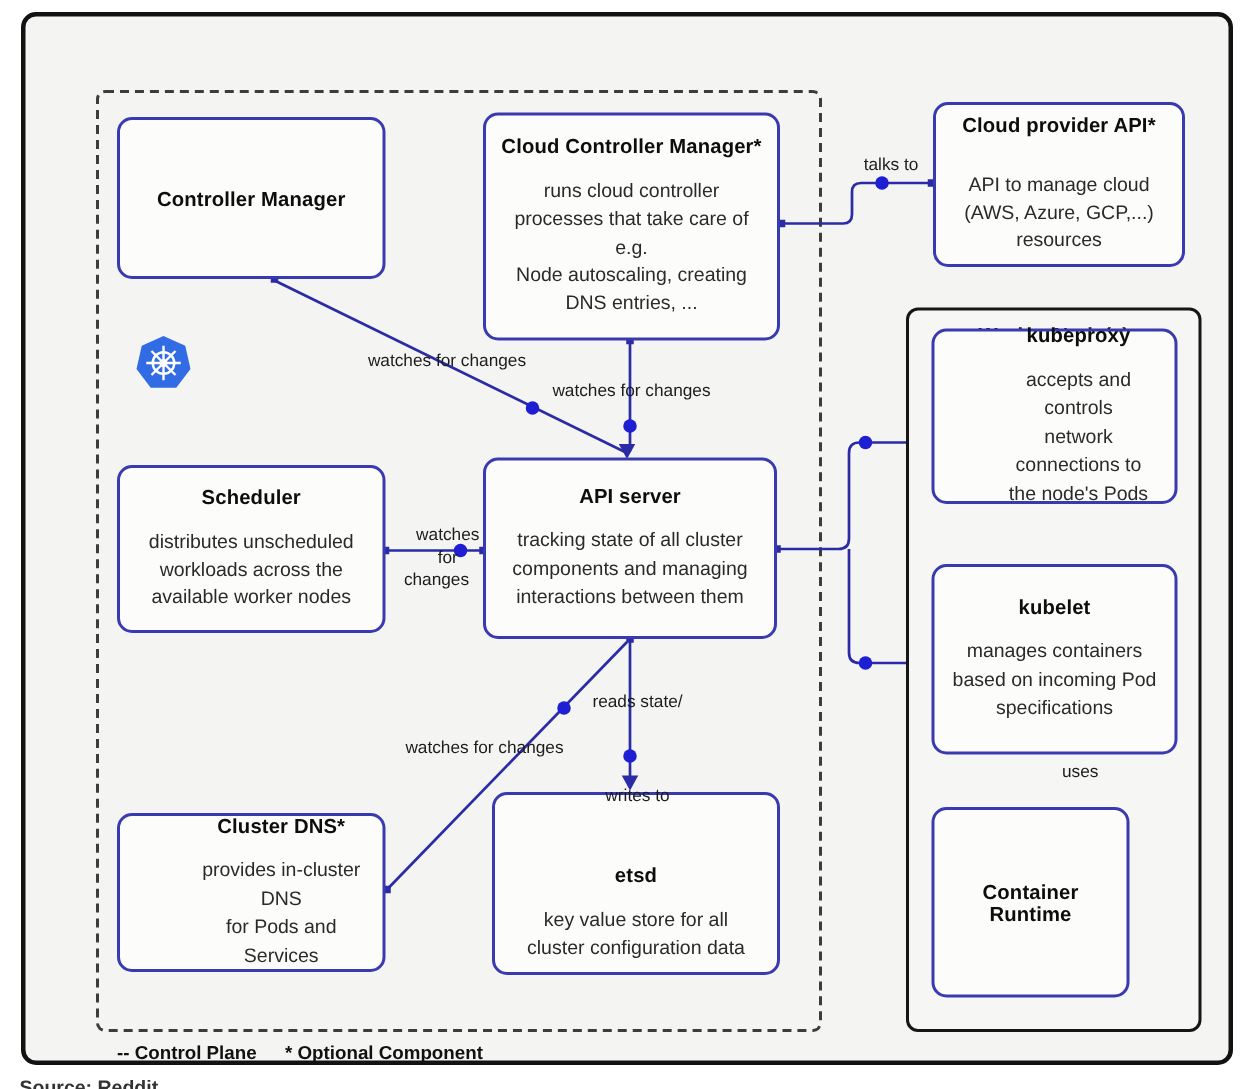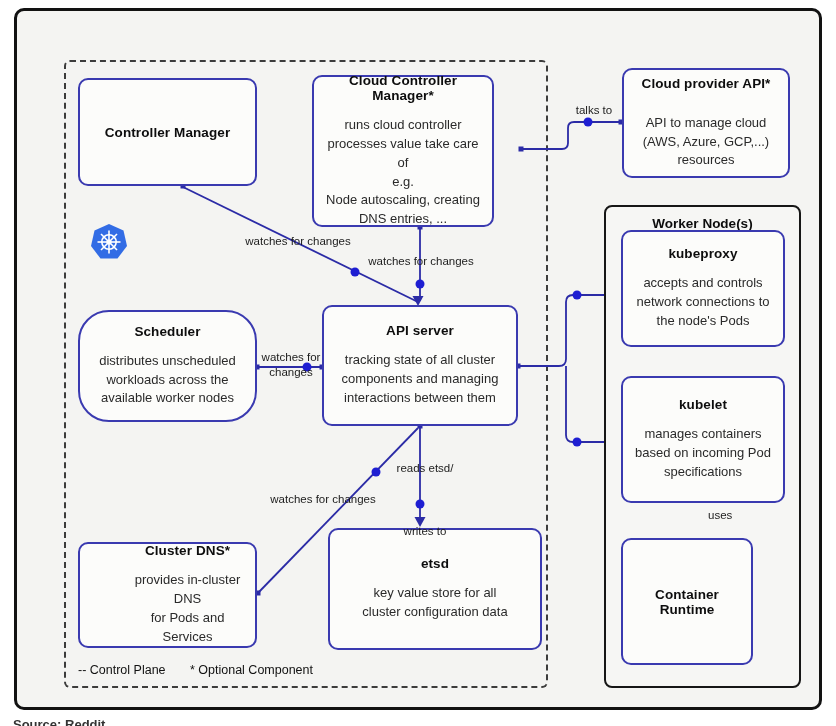--- a/index.html
+++ b/index.html
@@ -37,21 +37,21 @@
     position:absolute;background:#f6f6f4;border:2.5px solid #161616;
     border-radius:8px;
   }
   .worker .title{
     text-align:center;font-weight:bold;font-size:13.5px;padding-top:9px;color:var(--ink);
   }
   .edge-label{
     position:absolute;font-size:11.5px;color:#1c1c1c;text-align:center;line-height:15px;
   }
   .legend{
-    position:absolute;top:663px;font-weight:normal;font-size:12.5px;color:#111;text-align:center;
+    position:absolute;top:695px;font-weight:bold;font-size:12.5px;color:#111;text-align:center;
   }
   .source{
     position:absolute;left:13px;top:717px;font-weight:bold;font-size:13px;color:#333;
   }
   svg.wires{position:absolute;left:0;top:0;pointer-events:none;}
   .k8s-logo{position:absolute;left:90px;top:223px;}
 </style>
 </head>
 <body>
 
@@ -122,93 +122,93 @@
     <line x1="11" y1="11" x2="27" y2="27"></line>
     <line x1="27" y1="11" x2="11" y2="27"></line>
   </g>
   <circle cx="19" cy="19" r="2.6" fill="#ffffff"></circle>
 </svg>
 
 <div class="box" style="left:78px;top:78px;width:179px;height:108px;">
   <div class="title">Controller Manager</div>
 </div>
 
-<div class="box" style="left:312px;top:75px;width:182px;height:152px;">
+<div class="box" style="left:322px;top:75px;width:198px;height:152px;">
   <div class="title">Cloud Controller Manager*</div>
   <div class="body">runs cloud controller
-processes value take care of
+processes that take care of
 e.g.
 Node autoscaling, creating
 DNS entries, ...</div>
 </div>
 
 <div class="box" style="left:622px;top:68px;width:168px;height:110px;gap:23px;">
   <div class="title">Cloud provider API*</div>
   <div class="body">API to manage cloud
 (AWS, Azure, GCP,...)
 resources</div>
 </div>
 
 <div class="worker" style="left:604px;top:205px;width:197px;height:483px;">
   <div class="title">Worker Node(s)</div>
 </div>
 
-<div class="box" style="left:621px;top:230px;width:164px;height:117px;">
+<div class="box" style="left:621px;top:219px;width:164px;height:117px;padding-left:40px;">
   <div class="title">kubeproxy</div>
   <div class="body">accepts and controls
 network connections to
 the node's Pods</div>
 </div>
 
 <div class="box" style="left:621px;top:376px;width:164px;height:127px;">
   <div class="title">kubelet</div>
   <div class="body">manages containers
 based on incoming Pod
 specifications</div>
 </div>
 
 <div class="box" style="left:621px;top:538px;width:132px;height:127px;">
   <div class="title">Container Runtime</div>
 </div>
 
-<div class="box" style="left:78px;top:310px;width:179px;height:112px;border-radius:31px;">
+<div class="box" style="left:78px;top:310px;width:179px;height:112px;">
   <div class="title">Scheduler</div>
   <div class="body">distributes unscheduled
 workloads across the
 available worker nodes</div>
 </div>
 
 <div class="box" style="left:322px;top:305px;width:196px;height:121px;">
   <div class="title">API server</div>
   <div class="body">tracking state of all cluster
 components and managing
 interactions between them</div>
 </div>
 
 <div class="box" style="left:78px;top:542px;width:179px;height:106px;padding-left:48px;">
   <div class="title">Cluster DNS*</div>
   <div class="body">provides in-cluster DNS
 for Pods and Services</div>
 </div>
 
-<div class="box" style="left:328px;top:528px;width:214px;height:122px;">
+<div class="box" style="left:328px;top:528px;width:192px;height:122px;justify-content:flex-end;">
   <div class="title">etsd</div>
   <div class="body">key value store for all
 cluster configuration data</div>
 </div>
 
 <div class="edge-label" style="left:566px;top:103px;width:56px;">talks to</div>
 <div class="edge-label" style="left:240px;top:234px;width:116px;">watches for changes</div>
 <div class="edge-label" style="left:363px;top:254px;width:116px;">watches for changes</div>
 <div class="edge-label" style="left:256px;top:350px;width:70px;">
-  <span style="display:block;">watches for</span>
+  <span style="display:block;padding-left:15px;">watches for</span>
   <span style="display:block;">changes</span>
 </div>
 <div class="edge-label" style="left:384px;top:461px;width:82px;">
-  <span style="display:block;">reads etsd/</span>
+  <span style="display:block;">reads state/</span>
   <span style="display:block;margin-top:48px;">writes to</span>
 </div>
 <div class="edge-label" style="left:263px;top:492px;width:120px;">watches for changes</div>
 <div class="edge-label" style="left:708px;top:508px;width:40px;text-align:left;">uses</div>
 
 <div class="legend" style="left:78px;">-- Control Plane</div>
 <div class="legend" style="left:190px;">* Optional Component</div>
 
 <div class="source">Source: Reddit</div>
 

